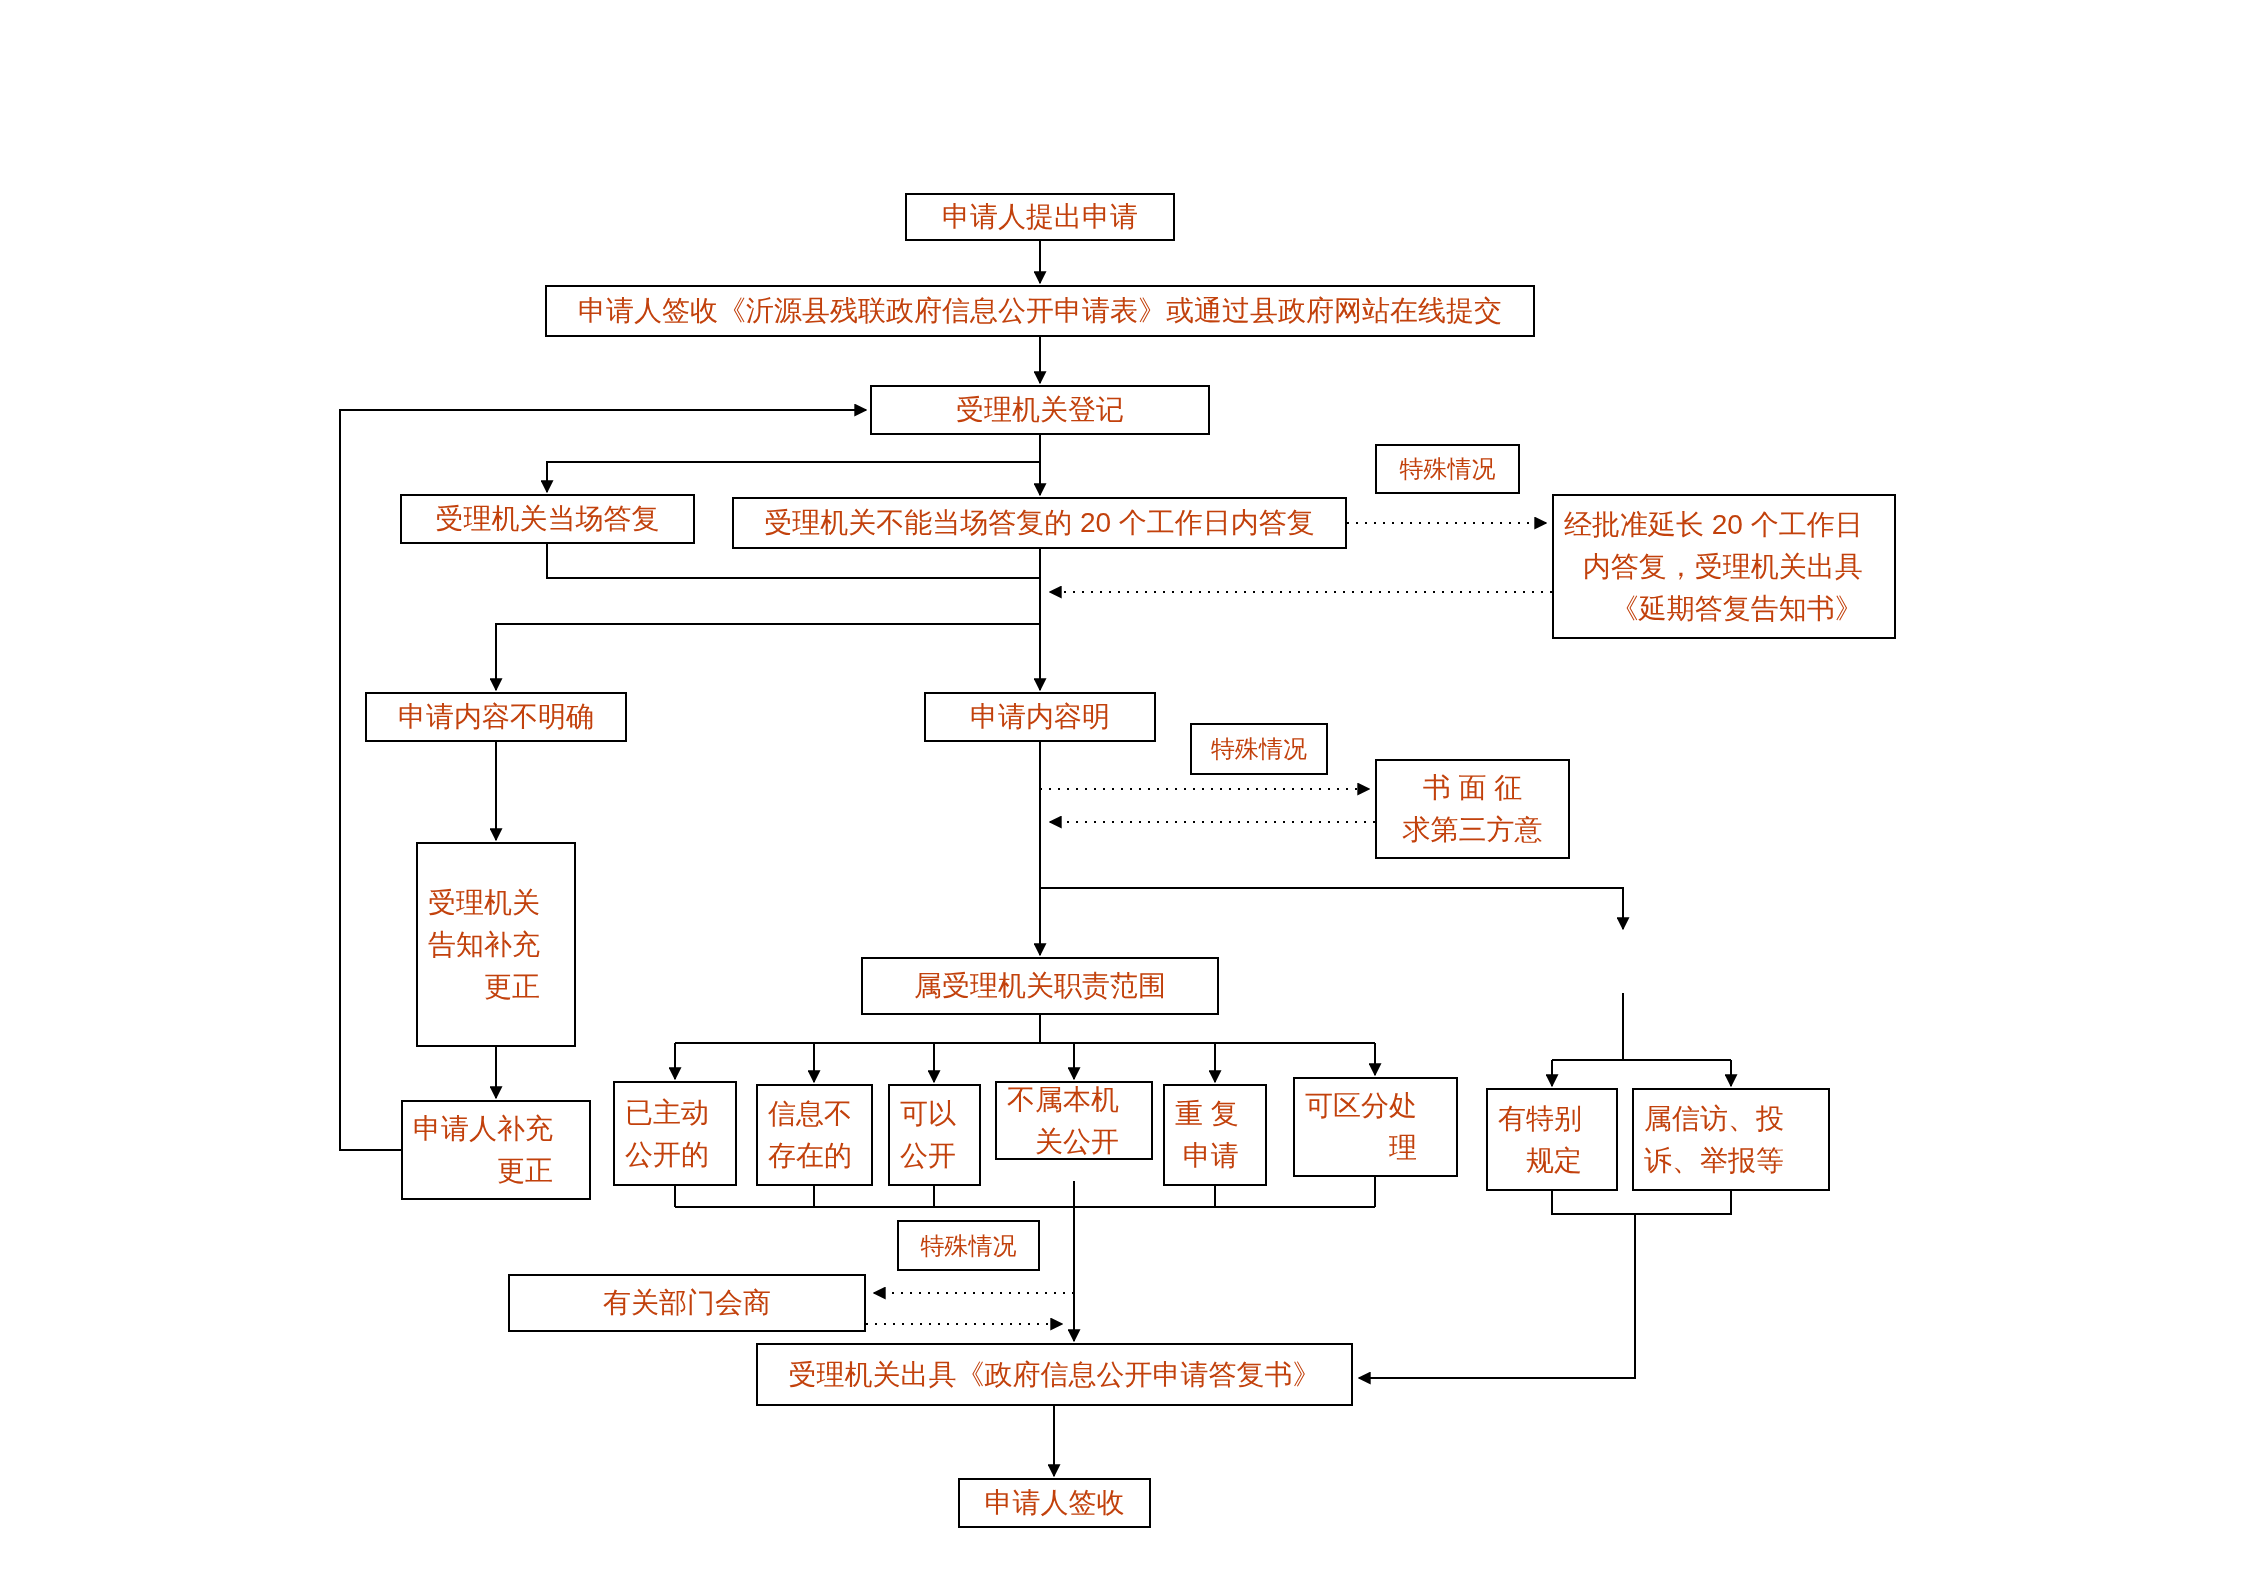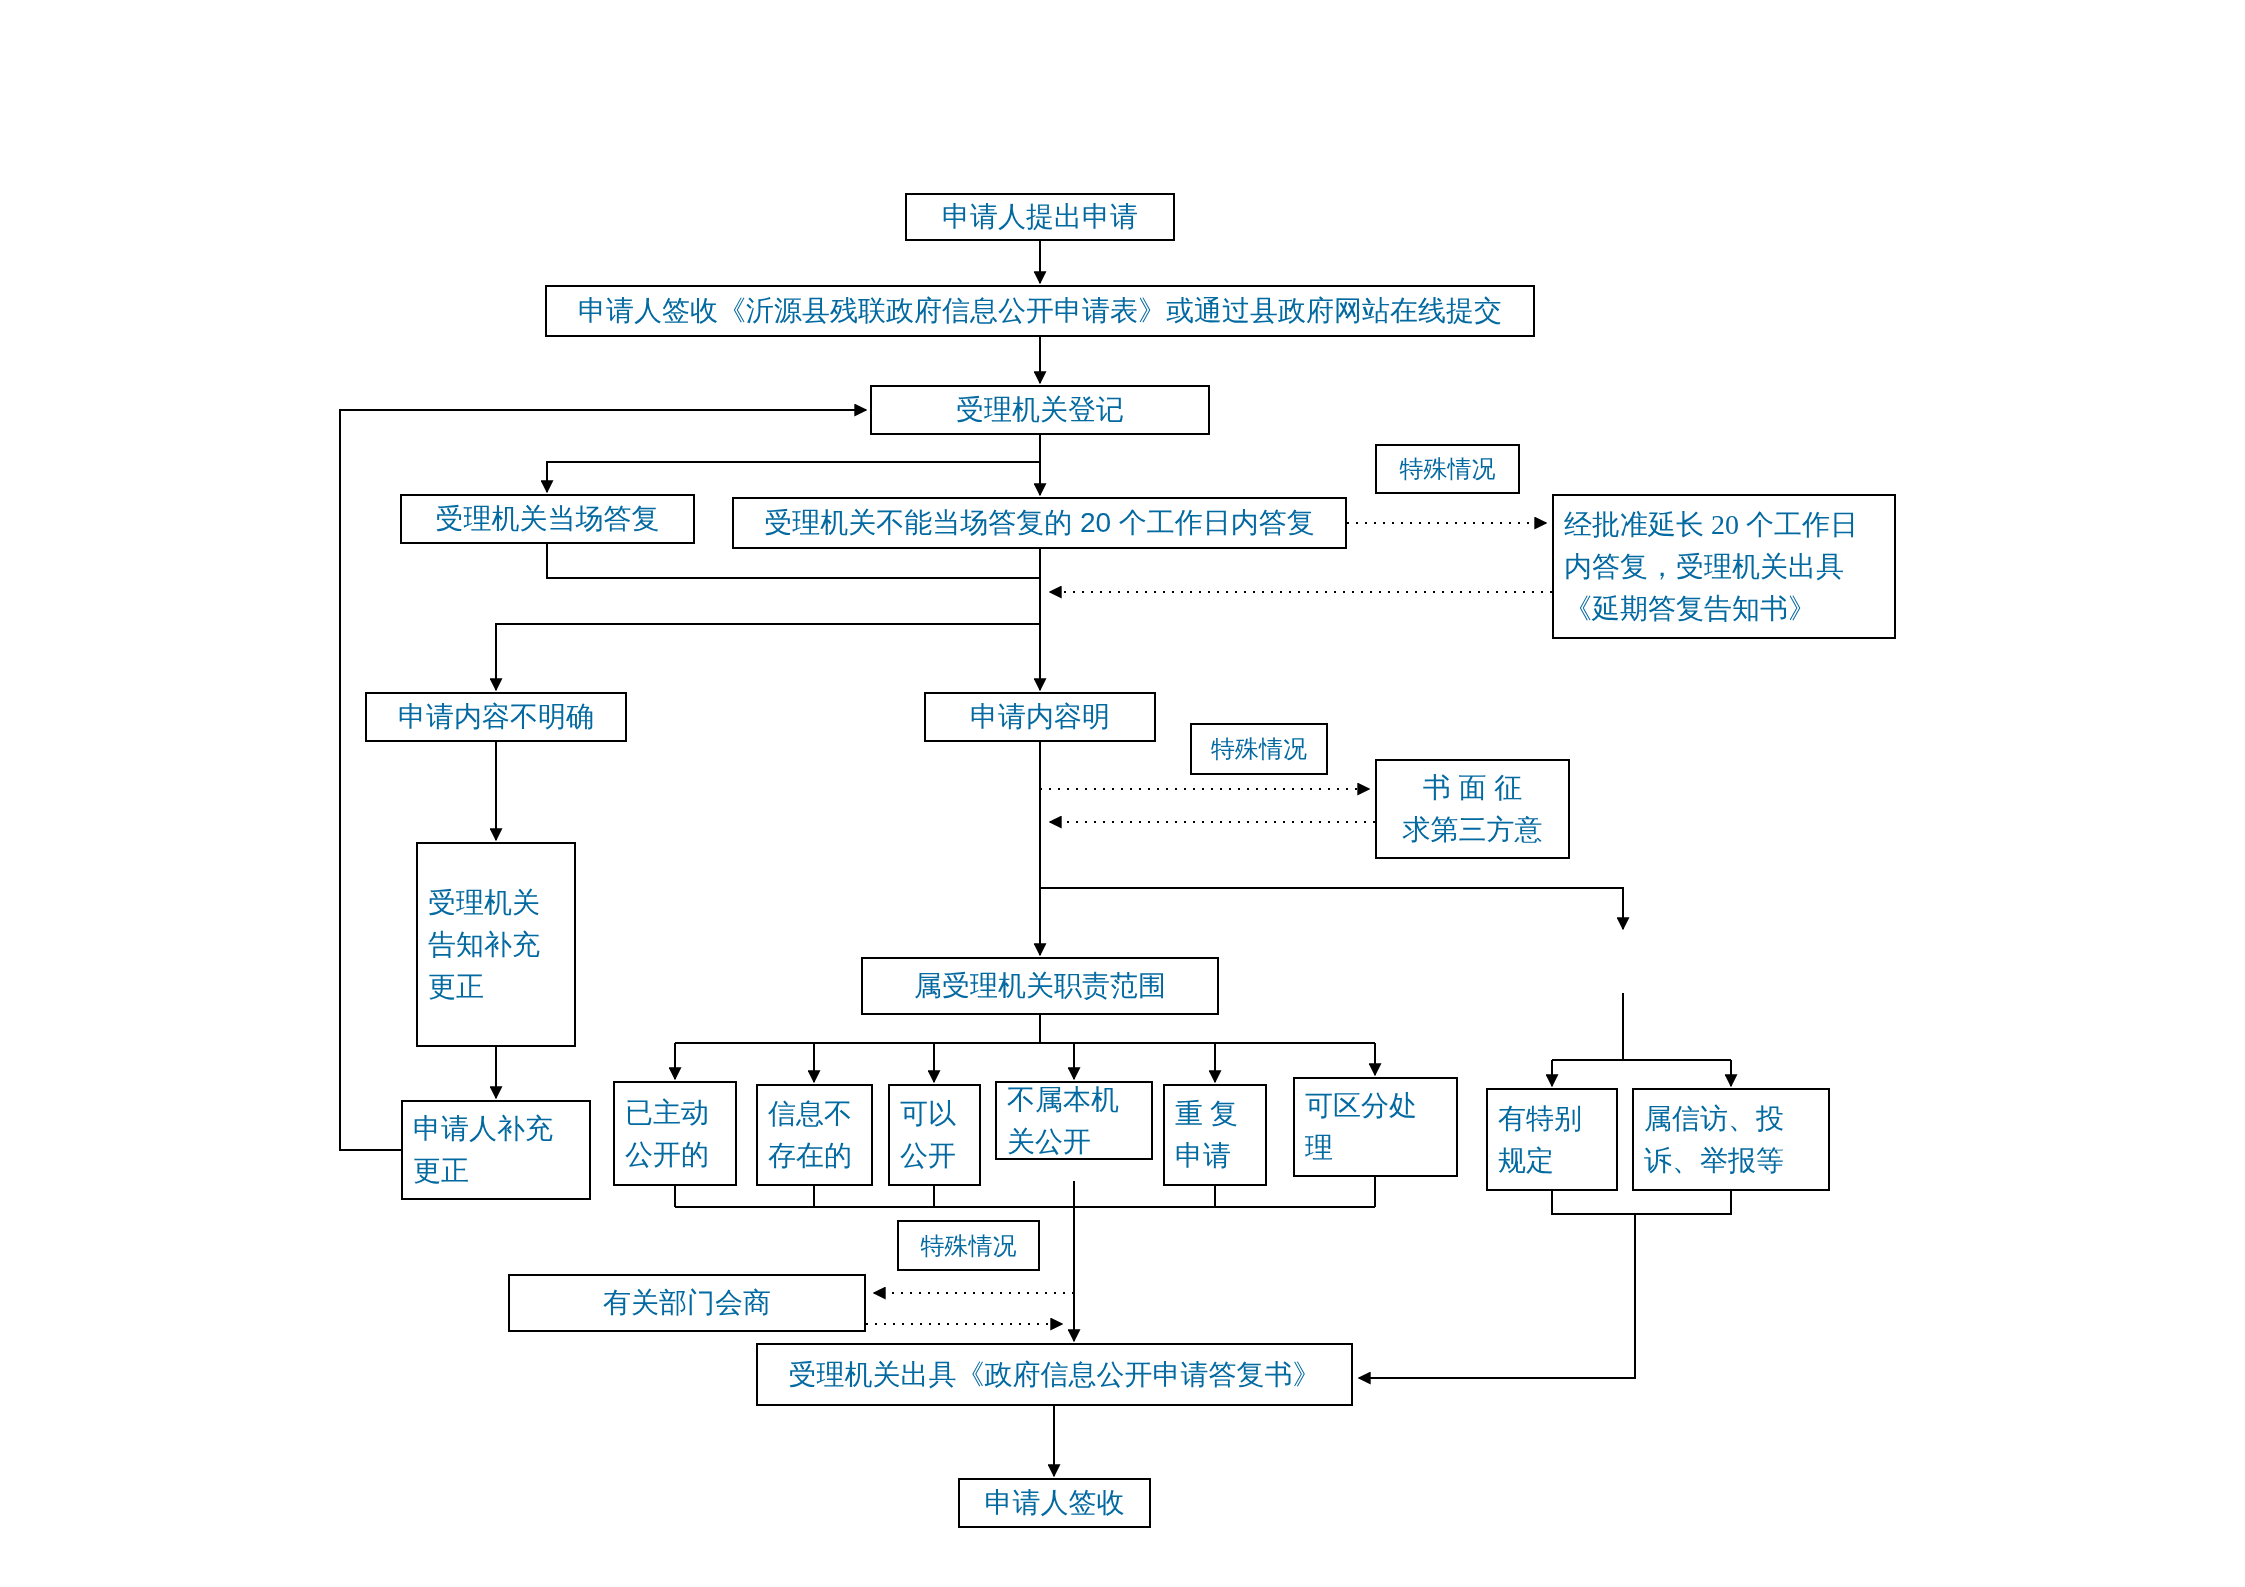--- a/index.html
+++ b/index.html
@@ -6,21 +6,21 @@
     margin: 0;
     padding: 0;
     background: #ffffff;
   }
   .canvas {
     position: relative;
     width: 2245px;
     height: 1587px;
     background: #ffffff;
     font-family: "Liberation Sans", "DejaVu Sans", sans-serif;
-    color: #0369a1;
+    color: #c2410c;
   }
   .edges {
     position: absolute;
     left: 0;
     top: 0;
     width: 2245px;
     height: 1587px;
   }
   .node {
     position: absolute;
@@ -30,23 +30,22 @@
     display: flex;
     align-items: center;
     justify-content: center;
     text-align: center;
     font-size: 28px;
     line-height: 1.5;
     white-space: pre-line;
   }
   .node.ml {
     justify-content: flex-start;
-    text-align: left;
+    text-align: right;
     padding-left: 10px;
-    font-family: Liberation Serif, serif;
   }
   .node.sm {
     font-size: 24px;
   }
 </style>
 </head>
 <body>
 
 <div class="canvas">
 

